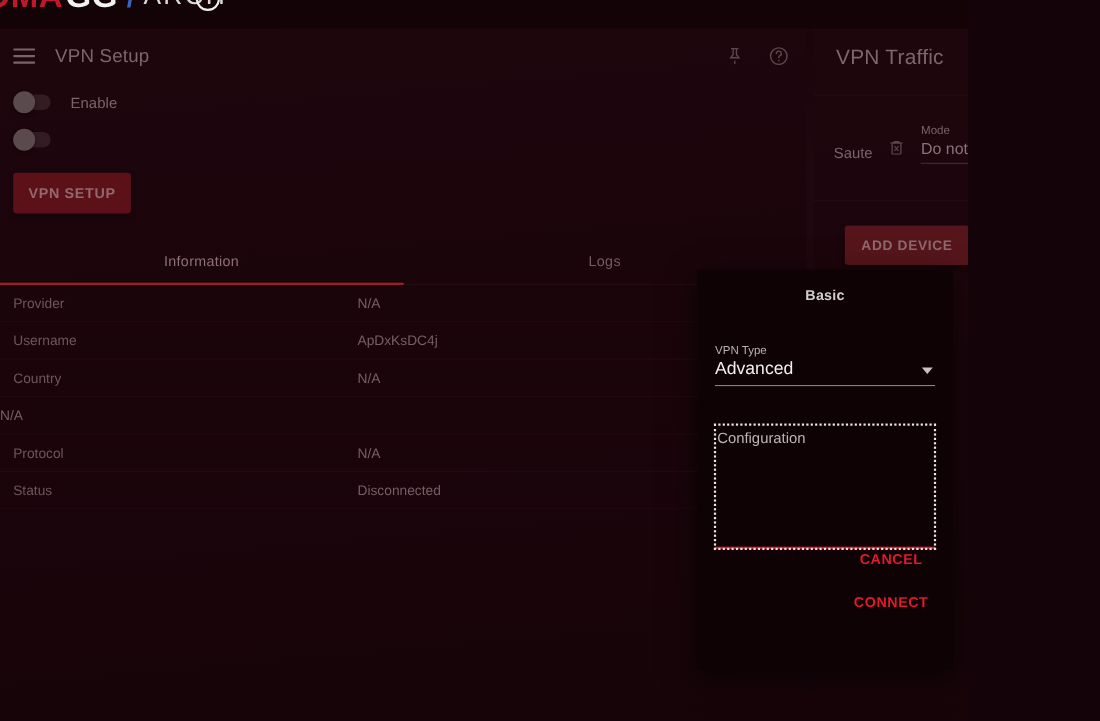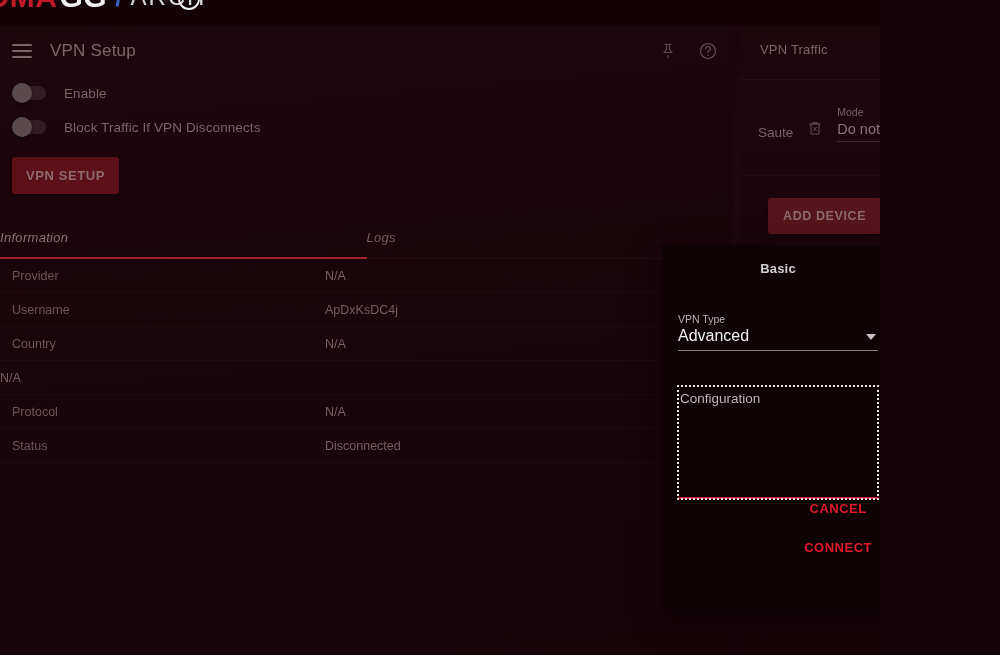--- a/index.html
+++ b/index.html
@@ -140,27 +140,27 @@
   }
 
   
   .tabs {
     margin-top: 24px;
     display: flex;
     position: relative;
   }
   .tab {
     flex: 1;
+    text-align: center;
     font-size: 13px;
     color: #755c61;
     padding: 12px 0 14px;
     letter-spacing: .3px;
     cursor: pointer;
     position: relative;
-    font-style: italic;
   }
   .tab.active { color: #8f7076; }
   .tab.active::after {
     content: "";
     position: absolute;
     left: 0; right: 0; bottom: 0;
     height: 2px;
     background: #a51c2a;
   }
   .tabs::after {
@@ -192,21 +192,21 @@
 
   
   .right-panel {
     position: absolute;
     left: 740px; top: 26px;
     width: 260px; height: 629px;
     background: linear-gradient(180deg, #1e060d 0%, #1a050b 55%, #170409 100%);
     overflow: hidden;
   }
   .right-title {
-    font-size: 13px;
+    font-size: 19px;
     color: #7e666b;
     padding: 16px 0 0 20px;
     letter-spacing: .2px;
   }
   .right-divider {
     margin-top: 22px;
     height: 1px;
     background: rgba(150,90,100,.09);
   }
   .device-row {
@@ -259,21 +259,21 @@
     font-weight: 700;
     letter-spacing: .6px;
     font-family: "Liberation Sans", sans-serif;
     cursor: pointer;
     box-shadow: 0 2px 5px rgba(0,0,0,.35);
   }
 
   
   .modal {
     position: absolute;
-    left: 662px; top: 245px;
+    left: 634px; top: 245px;
     width: 232px; height: 363px;
     background: #0e0205;
     box-shadow: 0 8px 26px rgba(0,0,0,.6);
     overflow: hidden;
   }
   .modal-tabs {
     display: flex;
     position: relative;
   }
   .modal-tab {
@@ -399,21 +399,20 @@
       <div class="switch">
         <div class="knob"></div>
       </div>
       <span class="toggle-label">Enable</span>
     </div>
 
     <div class="toggle-row">
       <div class="switch">
         <div class="knob"></div>
       </div>
-      <span class="toggle-label">Block Traffic If VPN Disconnects</span>
     </div>
 
     <button class="vpn-setup-btn">VPN SETUP</button>
 
     <div class="tabs">
       <div class="tab active">Information</div>
       <div class="tab">Logs</div>
     </div>
 
     <div class="info-table">

